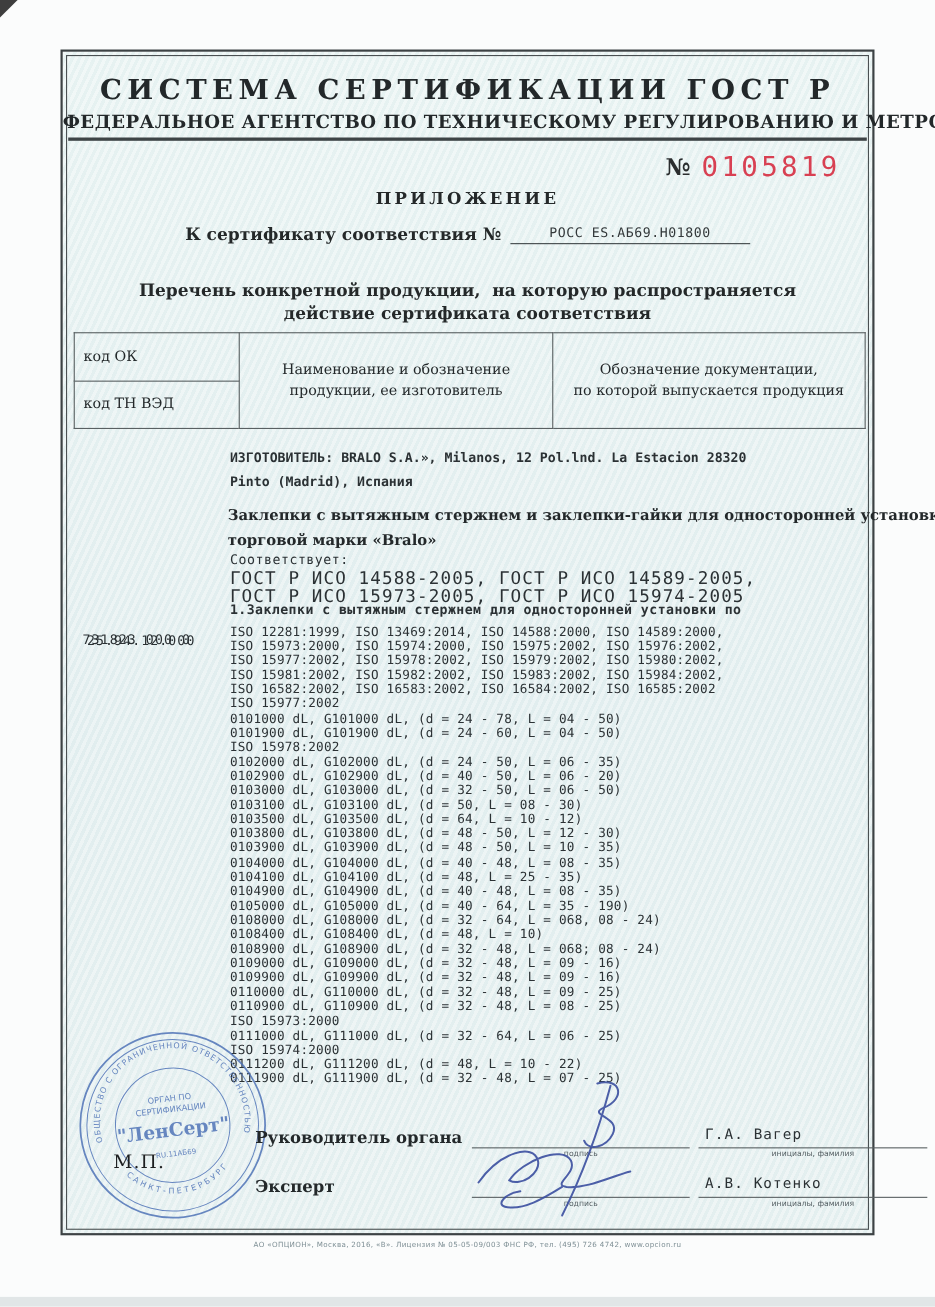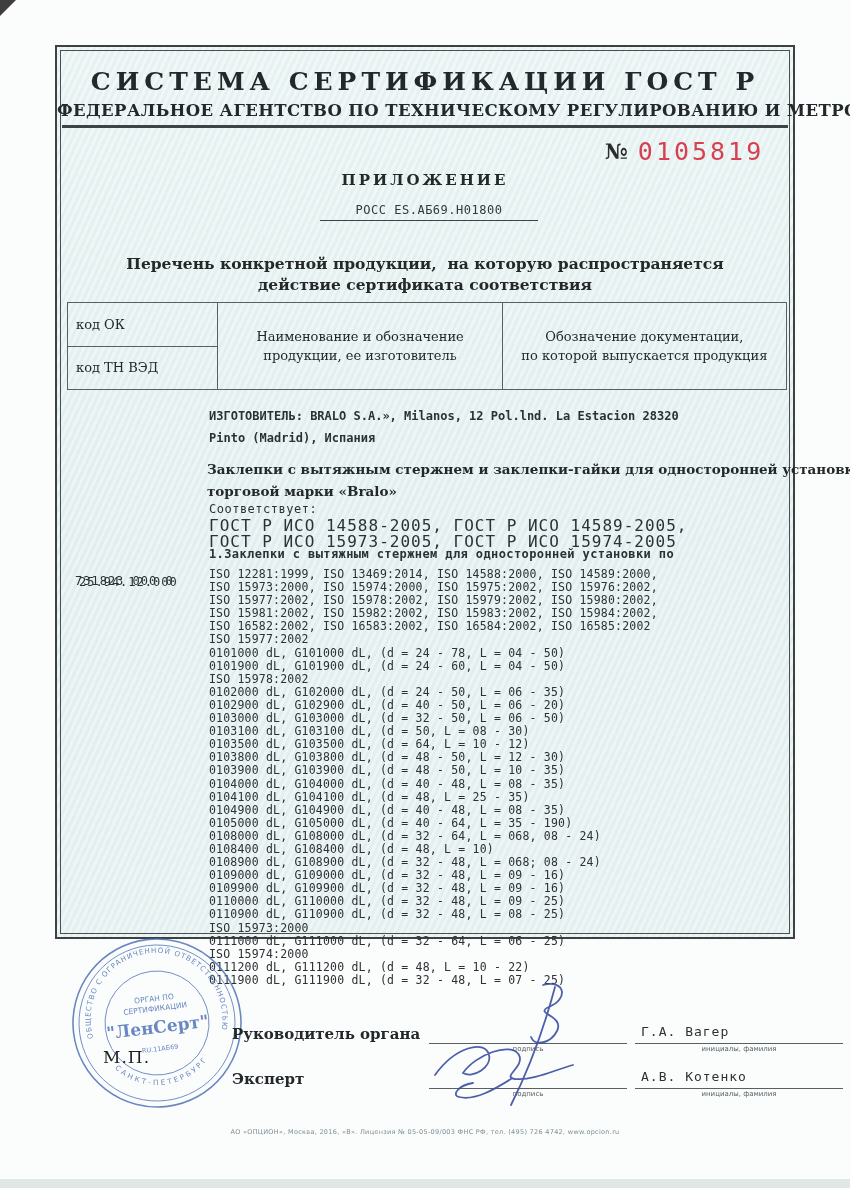--- a/index.html
+++ b/index.html
@@ -9,21 +9,21 @@
     font-family:"DejaVu Serif","Liberation Serif",serif;
     color:#1b1d1e;
   }
   
   .corner-artifact{position:absolute;left:0;top:0;width:0;height:0;
     border-top:16px solid #1c1c1c;border-right:16px solid transparent;opacity:.85;}
   .bottom-band{position:absolute;left:0;bottom:0;width:100%;height:9px;background:#ccd4d6;opacity:.55;}
 
   
   .doc{
-    position:absolute;left:55px;top:45px;width:740px;height:894px;
+    position:absolute;left:55px;top:45px;width:740px;height:1078px;
     border:2px solid #3c4244;background:
       repeating-linear-gradient(115deg, rgba(255,255,255,.25) 0 3px, rgba(190,220,222,.12) 3px 6px),
       linear-gradient(180deg,#ecf5f4 0%,#e6f0f1 55%,#e9f2f2 100%);
     box-sizing:border-box;
   }
   .doc-inner{
     position:absolute;left:3px;top:3px;right:3px;bottom:3px;
     border:1px solid #4a5052;pointer-events:none;
   }
   .abs{position:absolute;}
@@ -123,20 +123,21 @@
   <div class="abs agency">ФЕДЕРАЛЬНОЕ АГЕНТСТВО ПО ТЕХНИЧЕСКОМУ РЕГУЛИРОВАНИЮ И МЕТРОЛОГИИ</div>
   <div class="abs header-rule"></div>
 
   <div class="abs blank-no">
     <span class="nsign">№</span><span class="digits" id="blank-digits" style="color: rgb(216, 64, 82);">0105819</span>
   </div>
 
   <div class="abs doc-title">ПРИЛОЖЕНИЕ</div>
 
   <div class="abs cert-line">
+    <span class="lbl">К сертификату соответствия №</span>
     <span class="val">РОСС ES.АБ69.Н01800</span>
   </div>
 
   <div class="abs subtitle">Перечень конкретной продукции,  на которую распространяется
 действие сертификата соответствия</div>
 
   <table class="hdr">
     <tbody>
         <tr>
       <td class="c1">код ОК</td>

